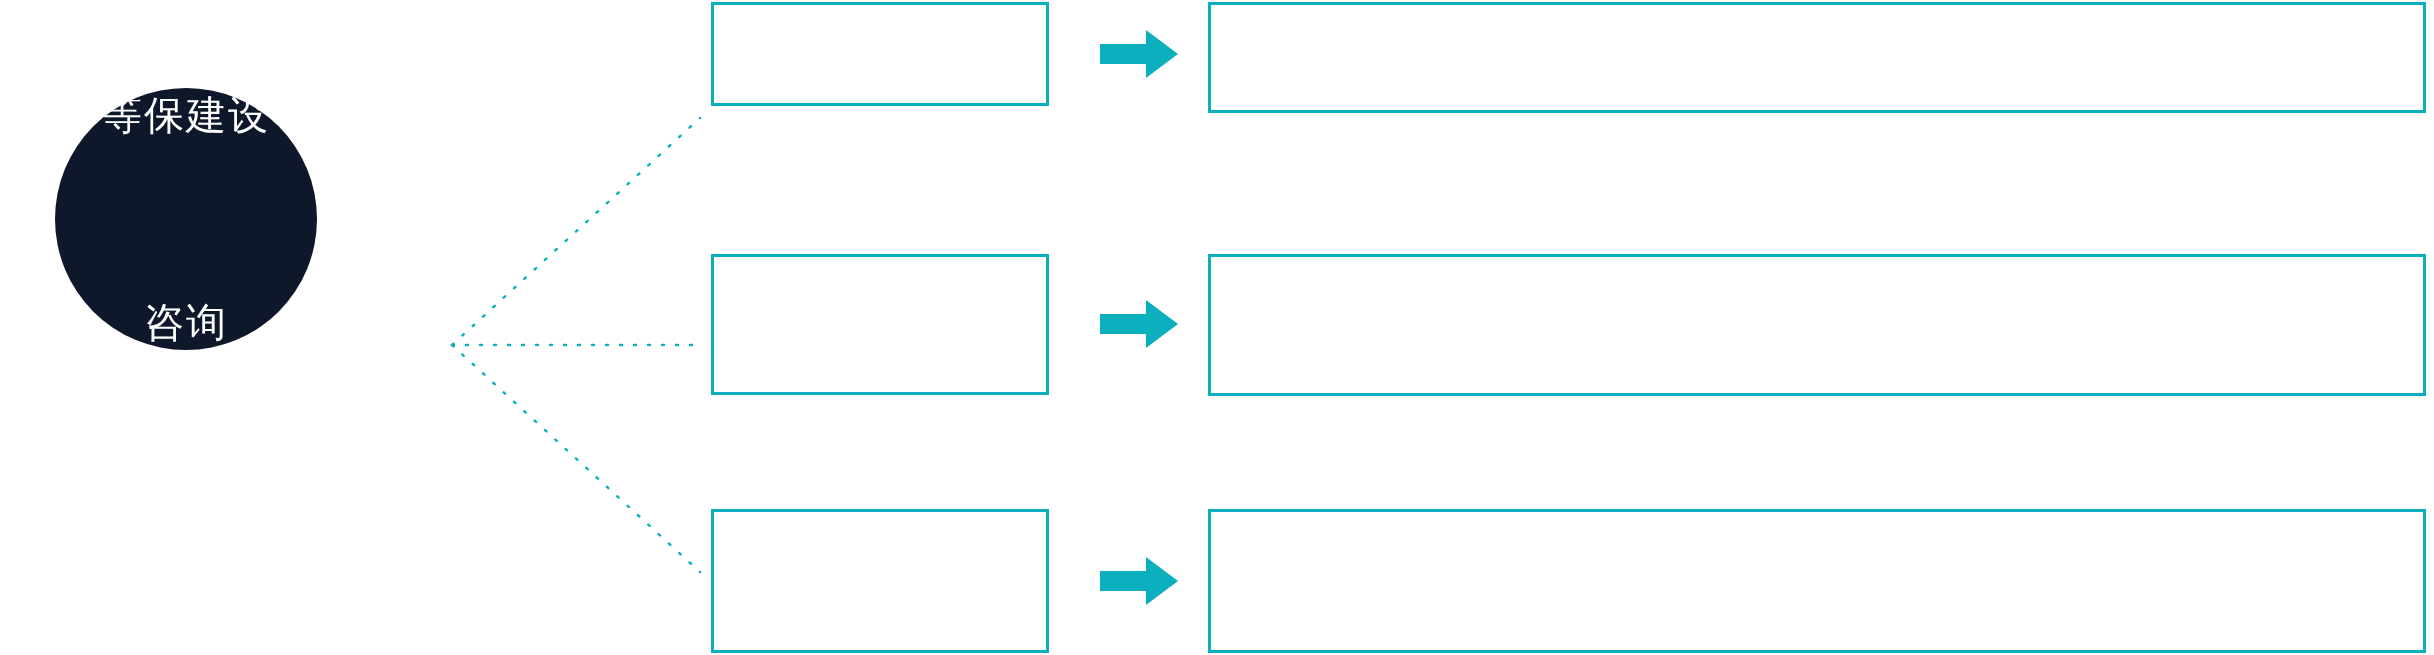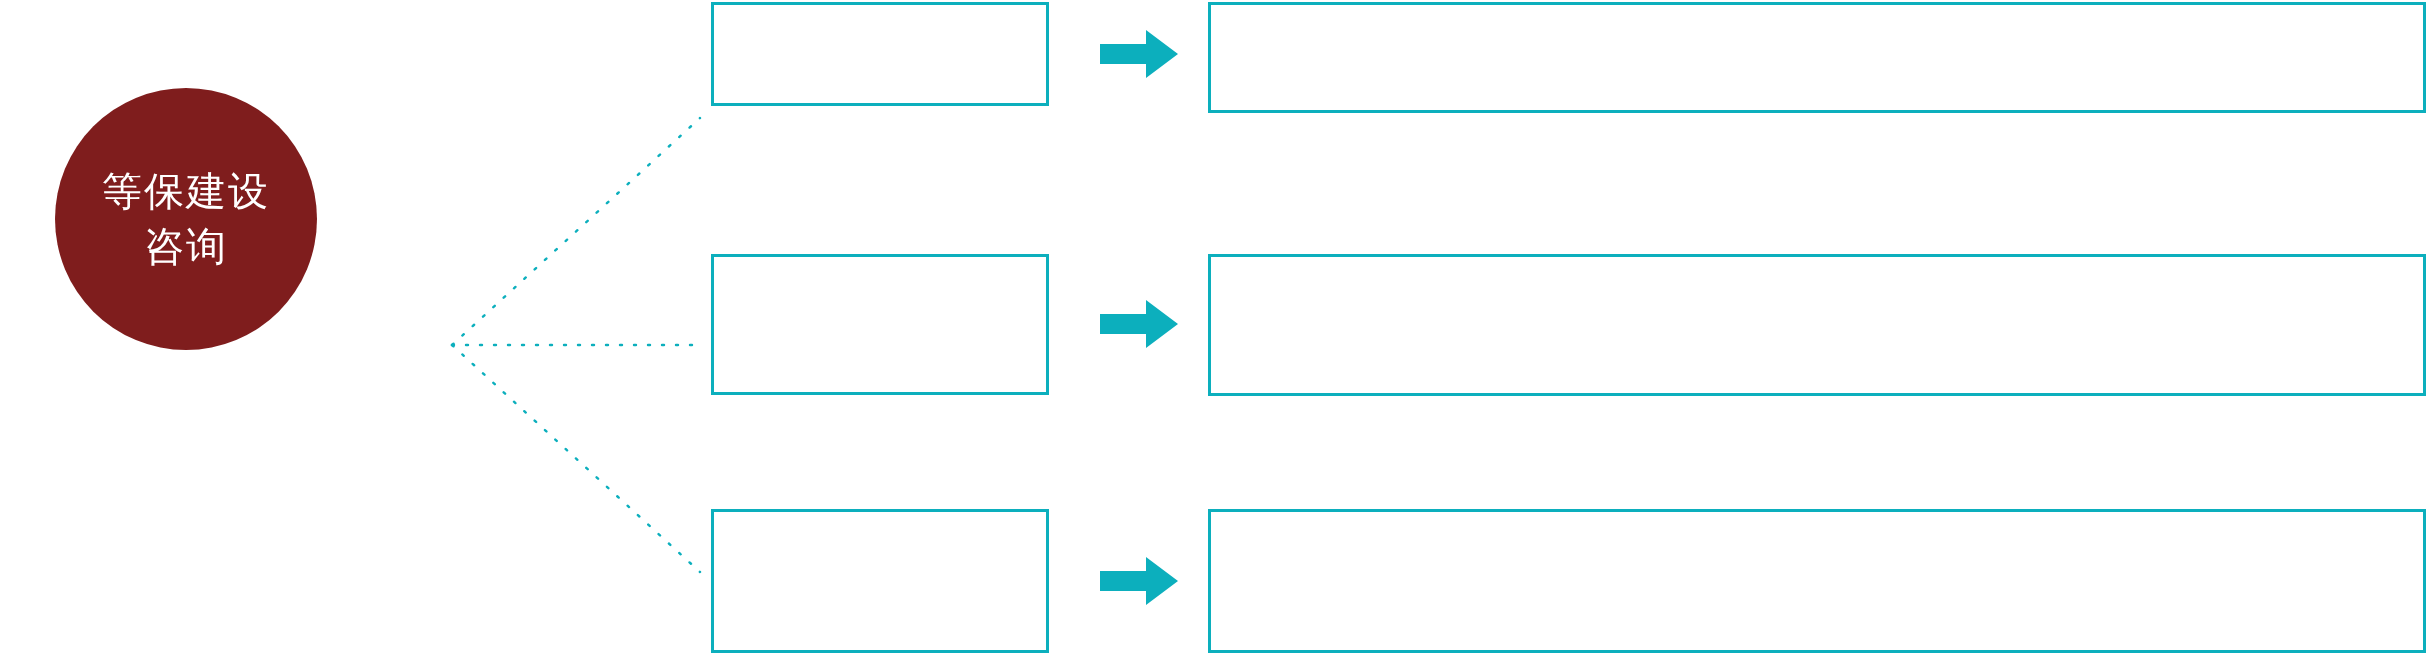--- a/index.html
+++ b/index.html
@@ -19,25 +19,25 @@
   }
 
   
   .hub {
     position: absolute;
     left: 55px;
     top: 88px;
     width: 262px;
     height: 262px;
     border-radius: 50%;
-    background: #7f1d1d;
+    background: #0f172a;
     display: flex;
     flex-direction: column;
     align-items: center;
-    justify-content: center;
+    justify-content: space-between;
     box-sizing: border-box;
   }
   .hub-line {
     color: #ffffff;
     font-size: 40px;
     line-height: 1.38;
     font-weight: 400;
     letter-spacing: 2px;
     white-space: nowrap;
     text-align: center;

